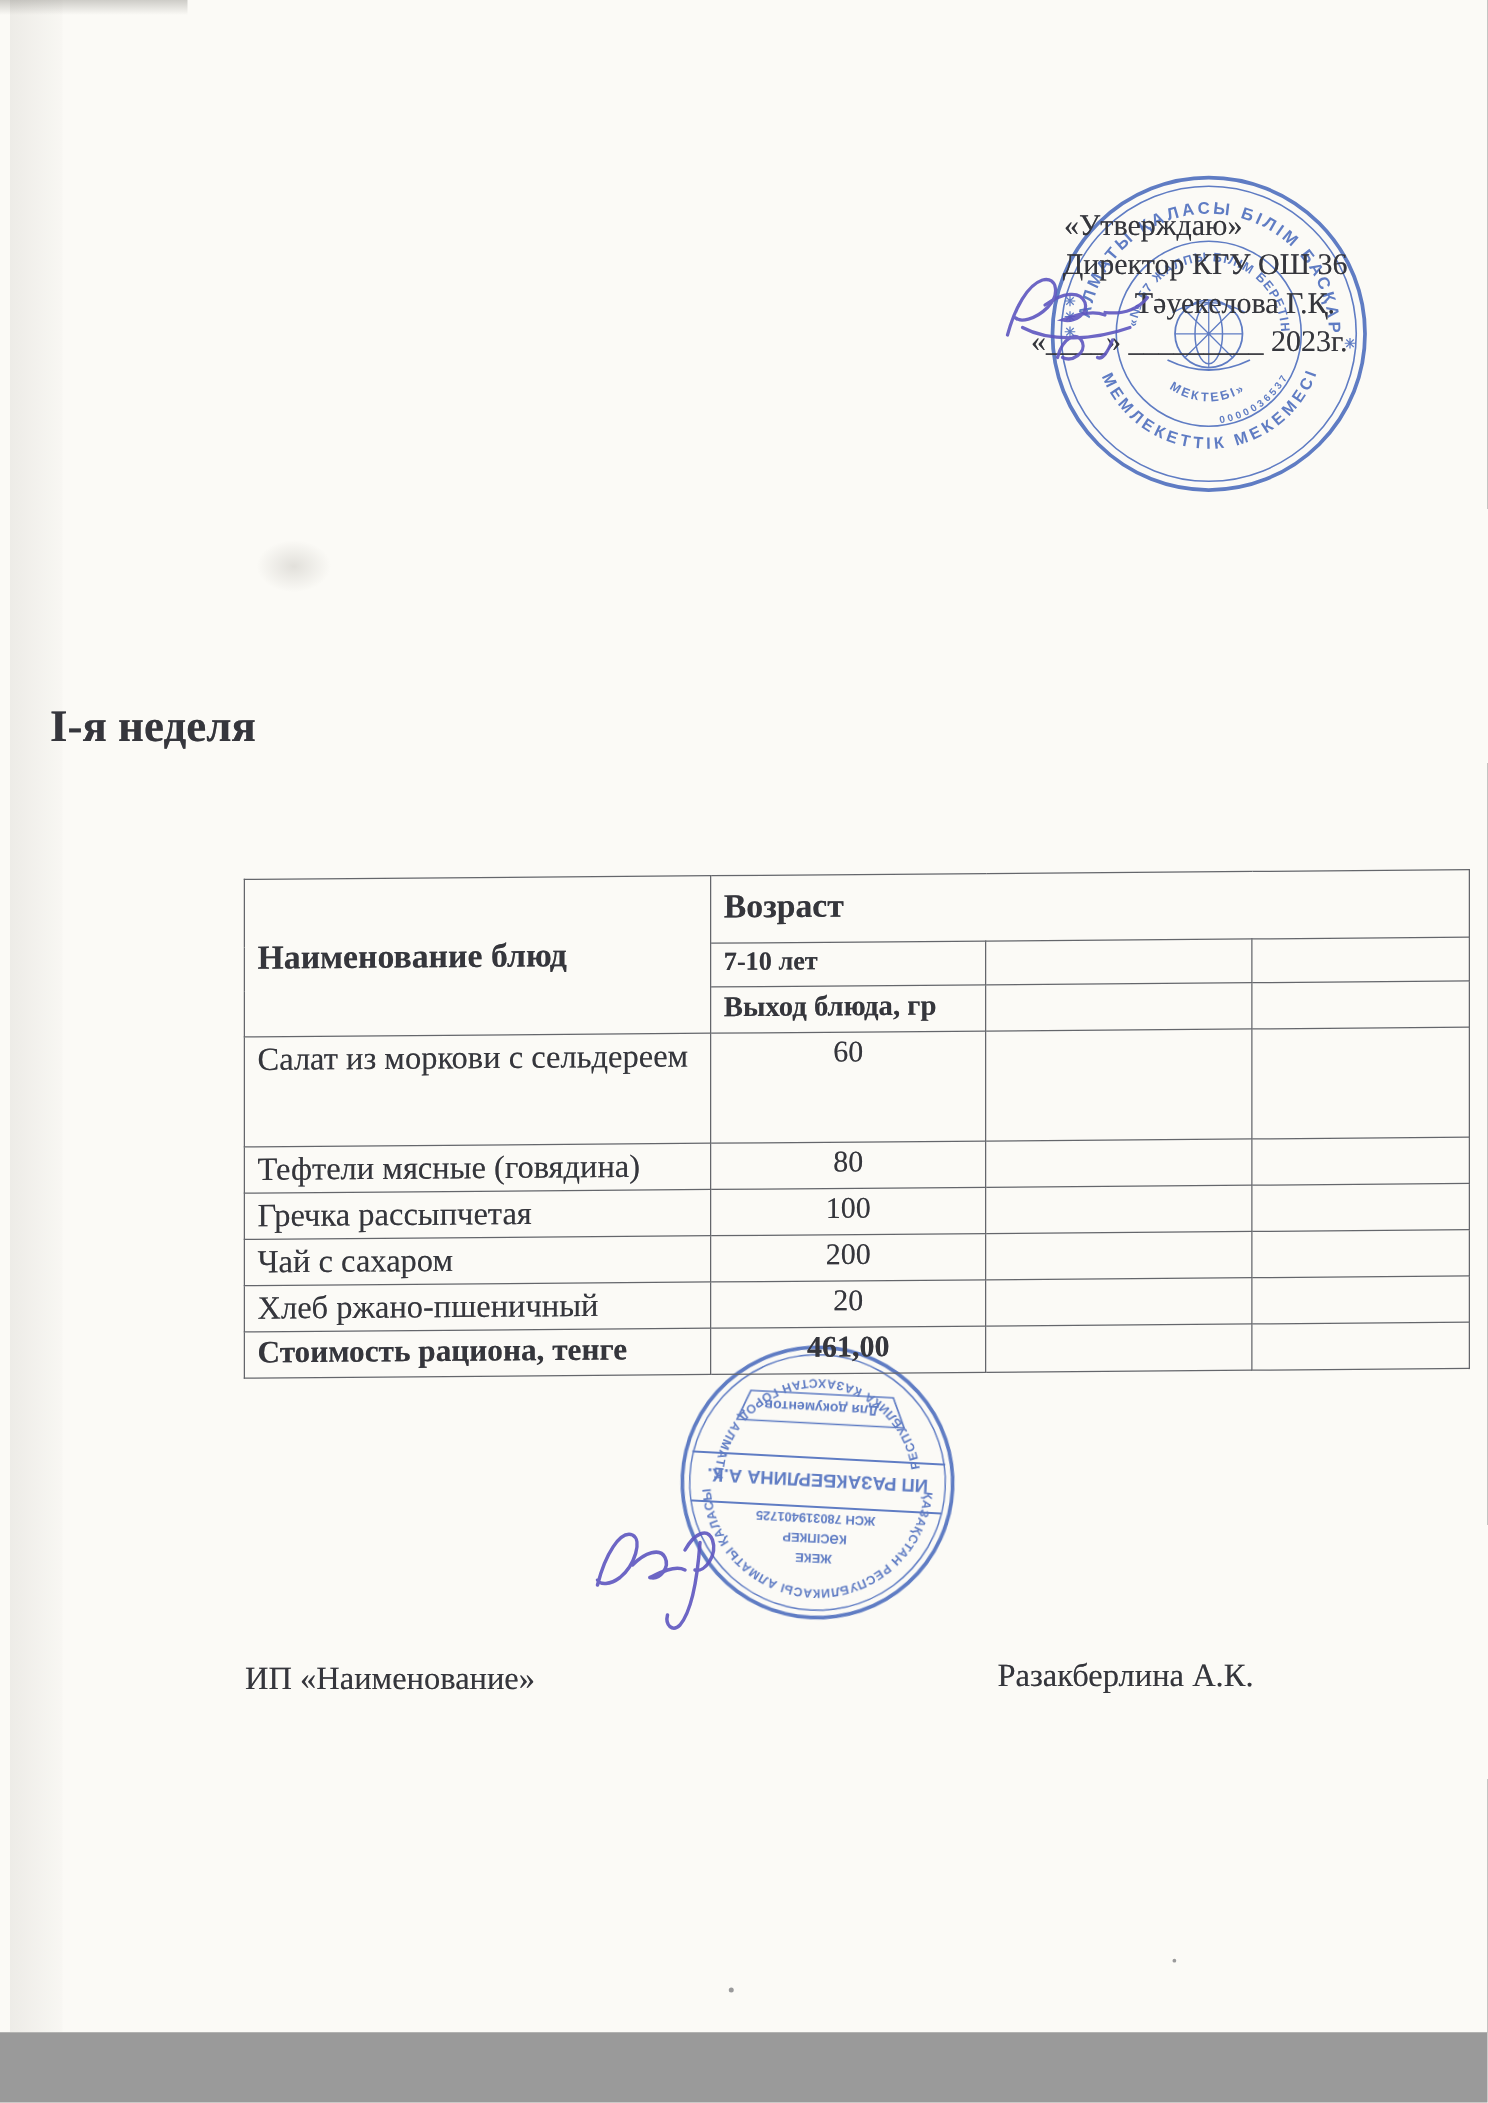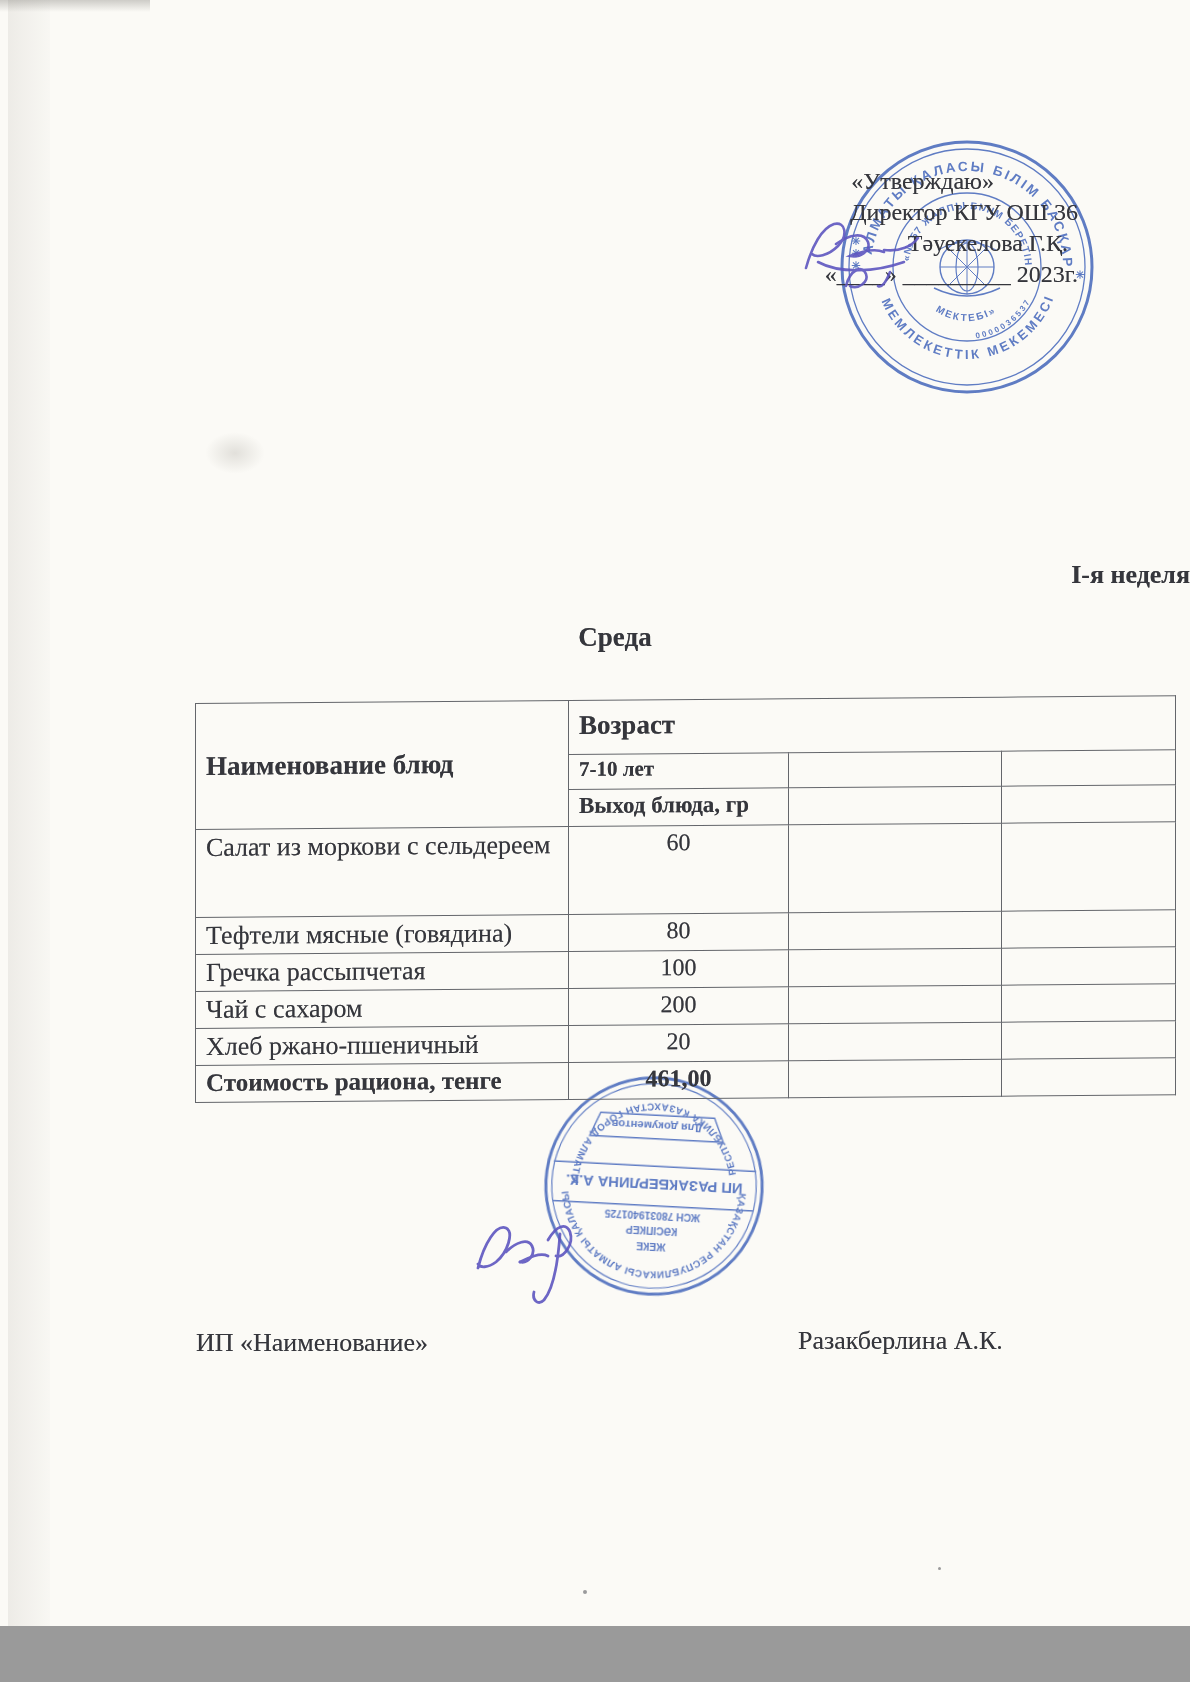--- a/index.html
+++ b/index.html
@@ -18,22 +18,22 @@
     background:radial-gradient(ellipse, rgba(160,156,148,.28), rgba(160,156,148,0) 70%);}
   .speck{position:absolute;border-radius:50%;background:rgba(90,90,95,.6);}
   
   .approval{position:absolute; top:166px; right:112px; text-align:right;
     font-size:24px; line-height:31px; z-index:3;}
   .approval .l1{margin-right:84px;}
   .approval .l3{margin-right:10px;}
   
   .title{position:absolute; left:125px; top:374px; width:990px; text-align:center;
     font-size:22px; z-index:3;}
-  .week{position:absolute; left:40px; top:560px; width:1150px; text-align:right;
-    font-size:26px; font-weight:bold; z-index:3;}
+  .week{position:absolute; left:40px; top:560px; width:1150px; text-align:left;
+    font-size:36px; font-weight:bold; z-index:3;}
   .day{position:absolute; left:40px; top:622px; width:1150px; text-align:center;
     font-size:27px; font-weight:bold; z-index:3;}
   
   .menu-table{position:absolute; left:195px; top:703px; width:980px;
     border-collapse:collapse; table-layout:fixed; z-index:3;
     transform:skewY(-0.45deg); transform-origin:left center;}
   .menu-table td{border:1px solid #64666b; vertical-align:top; padding:2px 4px 2px 10px;
     font-size:26px; line-height:1.22; overflow:hidden;}
   .menu-table td.val{text-align:center; font-size:24px; padding-left:4px;}
   .menu-table td.name-head{font-weight:bold; font-size:27px; vertical-align:middle;}
@@ -116,21 +116,20 @@
       <path d="M806,268 C812,246 822,228 834,224 C846,221 848,236 838,246 C828,256 816,258 812,254"></path>
       <path d="M836,244 C850,234 864,232 868,242 C871,251 860,258 850,256 C860,252 874,248 884,252"></path>
       <path d="M884,250 C900,252 912,246 918,238"></path>
       <path d="M818,262 C840,274 876,272 904,262"></path>
       <path d="M846,286 C850,270 862,264 866,274 C869,282 858,290 850,286"></path>
       <path d="M890,272 C886,282 882,288 878,286"></path>
     </g>
   </svg>
 
   <div class="week ink">I-я  неделя</div>
-  <div class="day ink">Среда</div>
 
   <table class="menu-table ink">
     <colgroup>
         <col style="width:373px">
         <col style="width:220px">
         <col style="width:213px">
         <col style="width:174px">
       </colgroup>
     <tbody>
         <tr style="height:54px">

